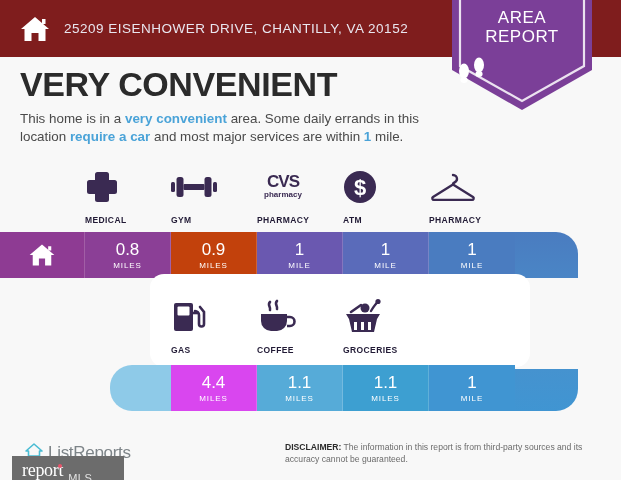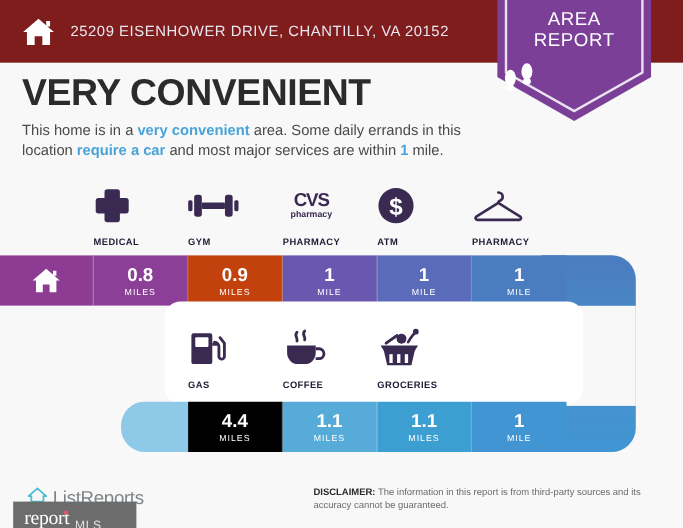--- a/index.html
+++ b/index.html
@@ -99,21 +99,21 @@
   }
 
   .cell {
     display: flex; flex-direction: column;
     align-items: center; justify-content: center;
     color: #ffffff; flex: none;
     border-right: 1px solid rgba(255,255,255,0.18);
     box-sizing: border-box;
   }
   .cell:last-child { border-right: none; }
-  .cell-value { font-size: 17px; line-height: 18px; font-weight: 700; }
+  .cell-value { font-size: 17px; line-height: 18px; font-weight: 400; }
   .cell-unit { font-size: 8px; letter-spacing: 0.9px; margin-top: 2px; }
   .cell-home { display:flex; align-items:center; justify-content:center; }
 
   
   .card2 {
     position: absolute; left: 150px; top: 46px;
     width: 380px; height: 93px;
     background: #ffffff; border-radius: 14px;
   }
 
@@ -274,21 +274,21 @@
         </div>
       </div>
 
     <div class="card2"></div>
 
     <div class="bar bar2" id="bar2">
         <div class="cell" style="width: 61px; background: rgb(142, 202, 232); border-right: none;">
           <div class="cell-value"></div>
           <div class="cell-unit"></div>
         </div>
-        <div class="cell" style="width: 86px; background: #000000;">
+        <div class="cell" style="width: 86px; background: #d946ef;">
           <div class="cell-value">4.4</div>
           <div class="cell-unit">MILES</div>
         </div>
         <div class="cell" style="width: 86px; background: rgb(86, 171, 216);">
           <div class="cell-value">1.1</div>
           <div class="cell-unit">MILES</div>
         </div>
         <div class="cell" style="width: 86px; background: rgb(61, 159, 209);">
           <div class="cell-value">1.1</div>
           <div class="cell-unit">MILES</div>

